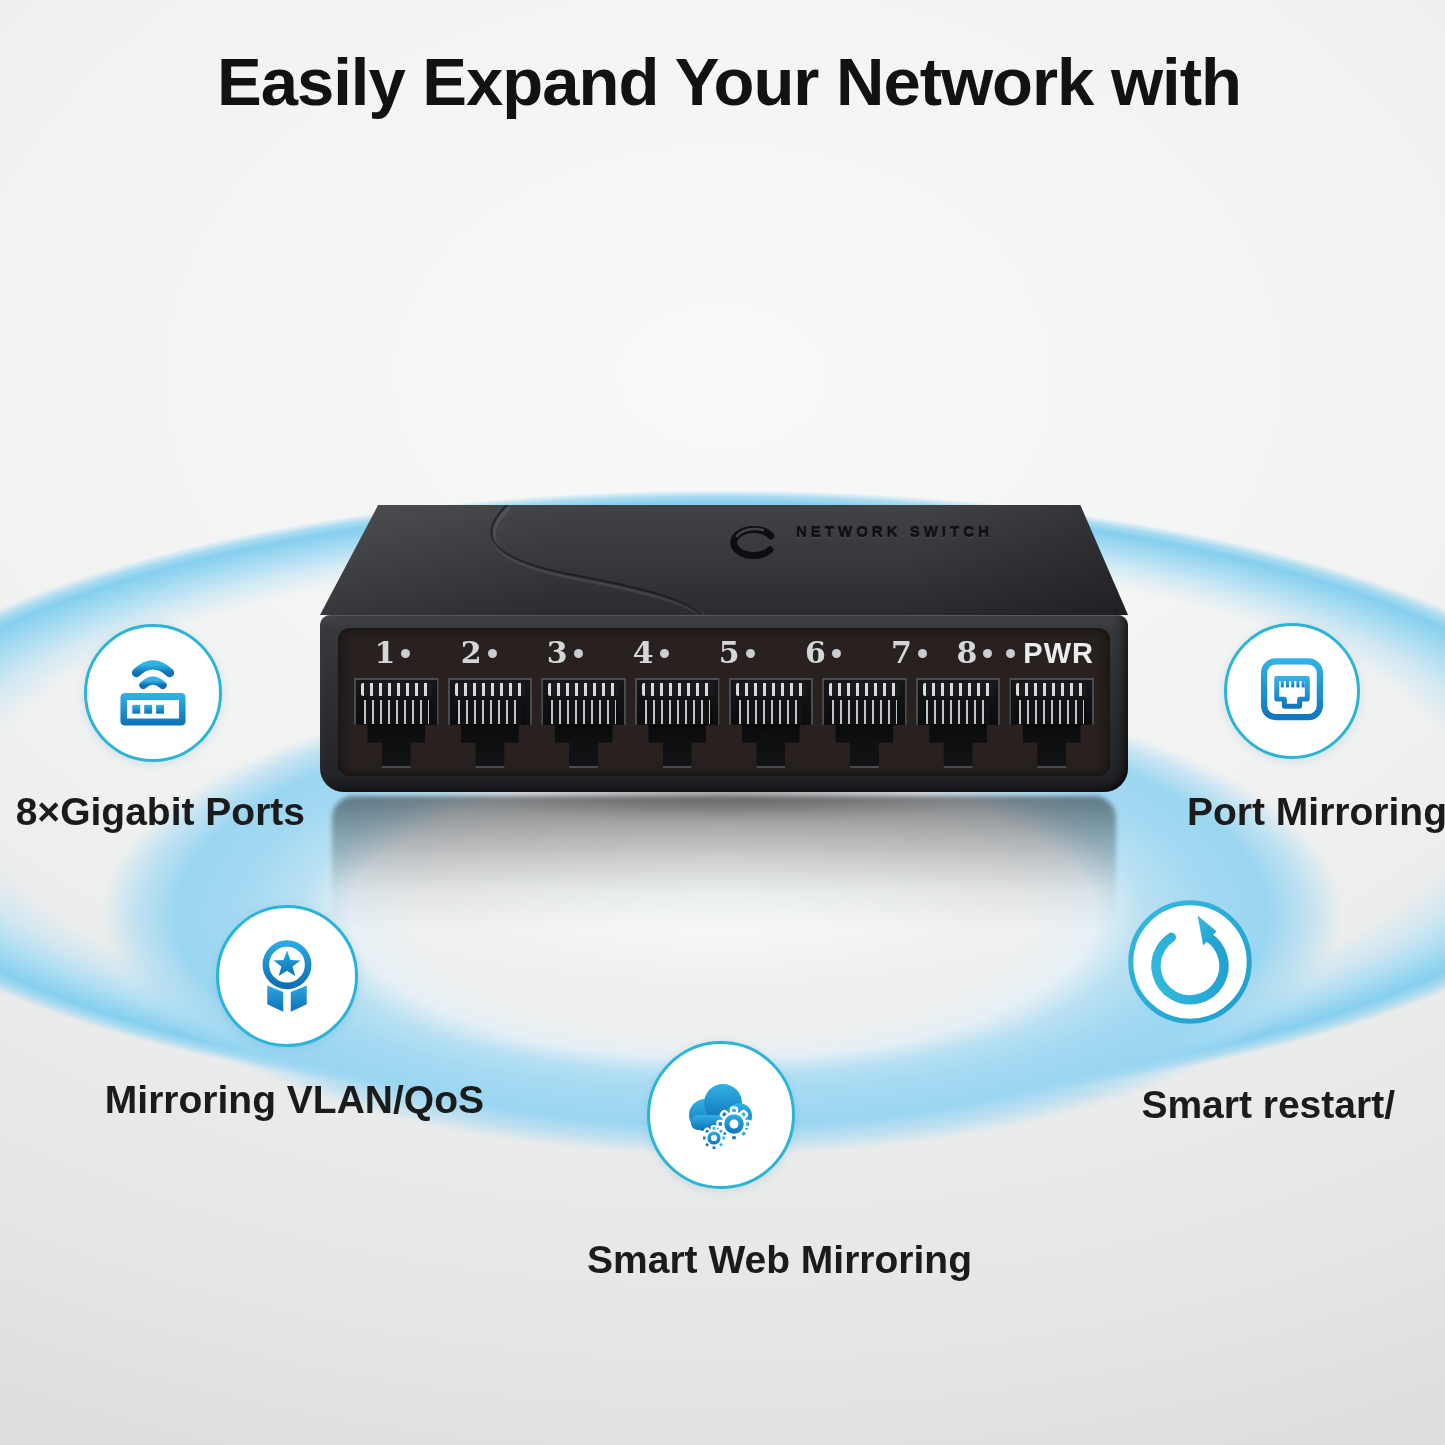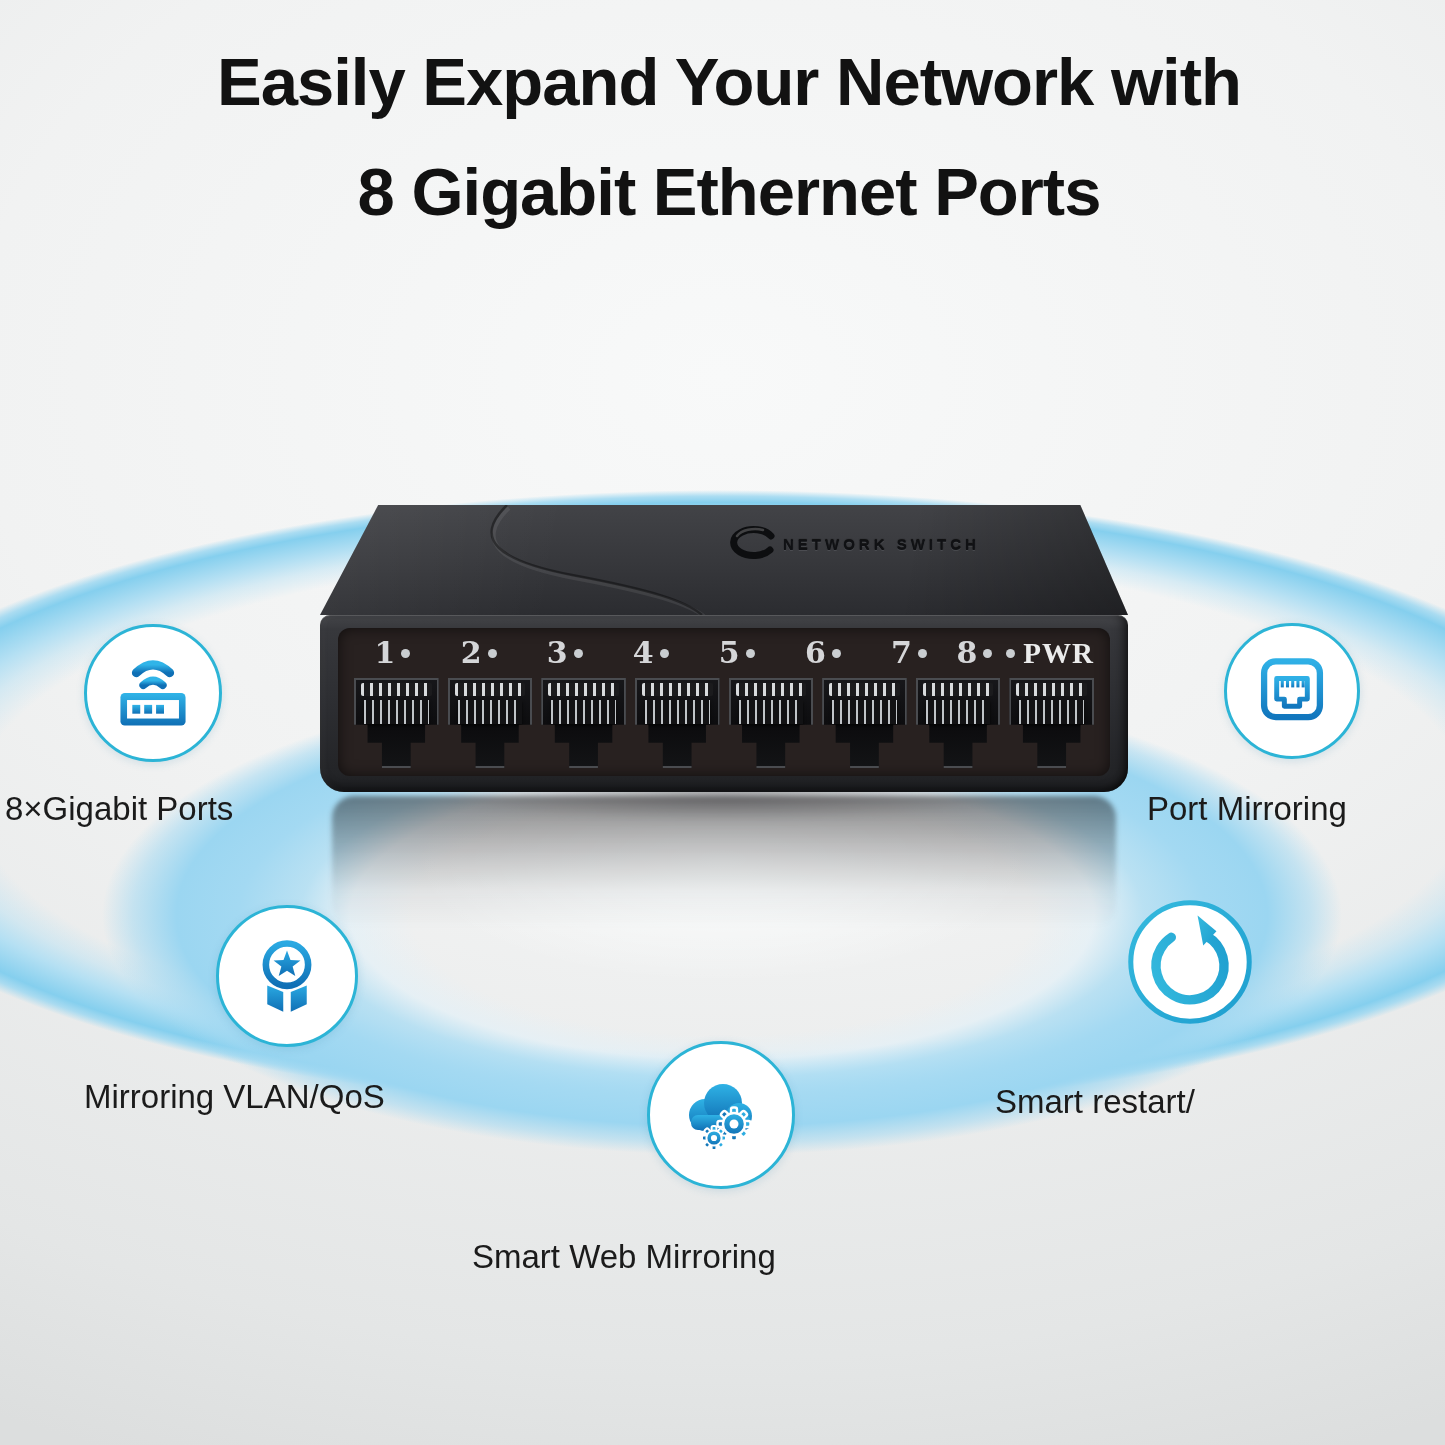--- a/index.html
+++ b/index.html
@@ -50,21 +50,21 @@
     position:absolute;left:320px;top:505px;width:808px;height:110px;
     clip-path:polygon(7.2% 0, 94.1% 0, 100% 100%, 0 100%);
     background:linear-gradient(180deg,#424347 0%,#36373b 55%,#2b2c30 100%);
   }
   .topface .shade{
     position:absolute;inset:0;
     background:linear-gradient(100deg, rgba(255,255,255,0.06) 0%, rgba(255,255,255,0) 30%, rgba(255,255,255,0) 72%, rgba(0,0,0,0.28) 100%);
   }
   .scurve{position:absolute;left:0;top:0;}
   .brand{
-    position:absolute;left:406px;top:18px;display:flex;align-items:center;gap:3px;
+    position:absolute;left:406px;top:18px;display:flex;align-items:flex-start;gap:16px;
   }
   .brand-text{
     font-size:15px;font-weight:700;letter-spacing:4px;color:#101114;
     text-shadow:0 1px 0 rgba(110,112,118,0.35), 0 -1px 1px rgba(0,0,0,0.8);
     white-space:nowrap;
   }
   .frontface{
     position:absolute;left:320px;top:615px;width:808px;height:177px;
     border-radius:10px 10px 24px 24px;
     background:linear-gradient(180deg,#47484c 0%,#37383c 8%,#2d2e32 50%,#232427 90%,#1b1c1f 100%);
@@ -77,21 +77,21 @@
     position:absolute;left:18px;top:13px;right:18px;height:148px;border-radius:12px;
     background:#282120;box-shadow:inset 0 0 14px rgba(0,0,0,0.6);
   }
   .labels{position:absolute;left:16px;right:16px;top:7px;height:36px;display:flex;gap:9px;}
   .lcell{
     flex:1 1 0;display:flex;align-items:center;justify-content:center;gap:6px;
     color:#d5d6d8;font-family:"DejaVu Serif", serif;font-weight:700;font-size:30px;line-height:1;
   }
   .lcell.pwr-cell{justify-content:flex-start;white-space:nowrap;overflow:visible;}
   .led{width:9px;height:9px;border-radius:50%;background:#caced1;display:inline-block;flex:none;}
-  .pwr-text{font-family:Liberation Serif, serif;font-weight:700;font-size:29px;color:#ebecec;letter-spacing:1px;margin-left:2px;}
+  .pwr-text{font-family:Liberation Sans, sans-serif;font-weight:700;font-size:29px;color:#ebecec;letter-spacing:1px;margin-left:2px;}
   .ports-row{position:absolute;left:16px;right:16px;top:50px;height:90px;display:flex;gap:9px;}
   .port{
     flex:1 1 0;position:relative;
     clip-path:polygon(0% 0%,100% 0%,100% 52%,84% 52%,84% 72%,67% 72%,67% 100%,33% 100%,33% 72%,16% 72%,16% 52%,0% 52%);
     background:linear-gradient(180deg,#17171a 0%,#0c0c0e 55%,#131416 100%);
     box-shadow:inset 0 0 0 2px #4a4c50;
   }
   .pins{
     position:absolute;top:5px;left:7px;right:7px;height:13px;border-radius:2px;
     background:repeating-linear-gradient(90deg,#d8dbdd 0 3px,#1b1b1d 3px 9px);
@@ -102,36 +102,35 @@
     box-shadow:0 2px 3px rgba(0,0,0,0.7);
   }
   
   .fcircle{
     position:absolute;border-radius:50%;background:#fff;
     border:3.5px solid var(--accent,#2cb4d6);
     display:flex;align-items:center;justify-content:center;
     box-shadow:0 2px 8px rgba(60,140,180,0.18);
   }
   .flabel{
-    position:absolute;text-align:left;color:#1b1b1b;font-weight:400;font-size:33px;line-height:1.15;
+    position:absolute;text-align:right;color:#1b1b1b;font-weight:700;font-size:39px;line-height:1.15;
     white-space:nowrap;
   }
   .power-wrap{position:absolute;}
 </style>
 </head>
 <body>
 
 <div id="stage">
 
   <div class="ring-outer"></div>
   <div class="ring-inner"></div>
   <div class="glow-center"></div>
 
   <div class="title l1">Easily Expand Your Network with</div>
-  <div class="title l2">8 Gigabit Ethernet Ports</div>
 
   <div class="device-shadow"></div>
   <div class="reflection"></div>
 
   <div class="topface">
     <div class="shade"></div>
     <svg class="scurve" width="808" height="110" viewBox="0 0 808 110">
       <path d="M187,2 C152,36 178,58 252,72 C332,87 366,98 382,110" stroke="rgba(255,255,255,0.08)" stroke-width="4" fill="none" transform="translate(2,1)"></path>
       <path d="M187,0 C152,34 178,56 252,70 C332,85 366,96 382,110" stroke="rgba(0,0,0,0.40)" stroke-width="2.5" fill="none"></path>
     </svg>

